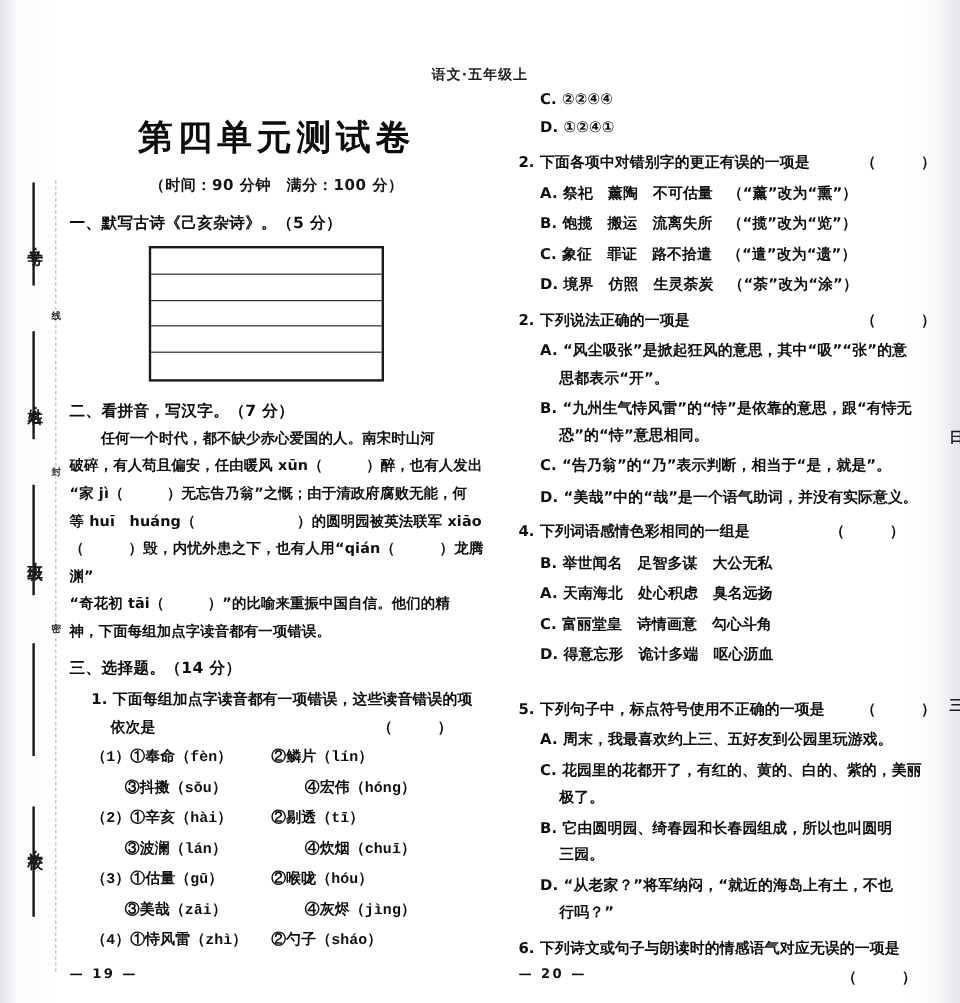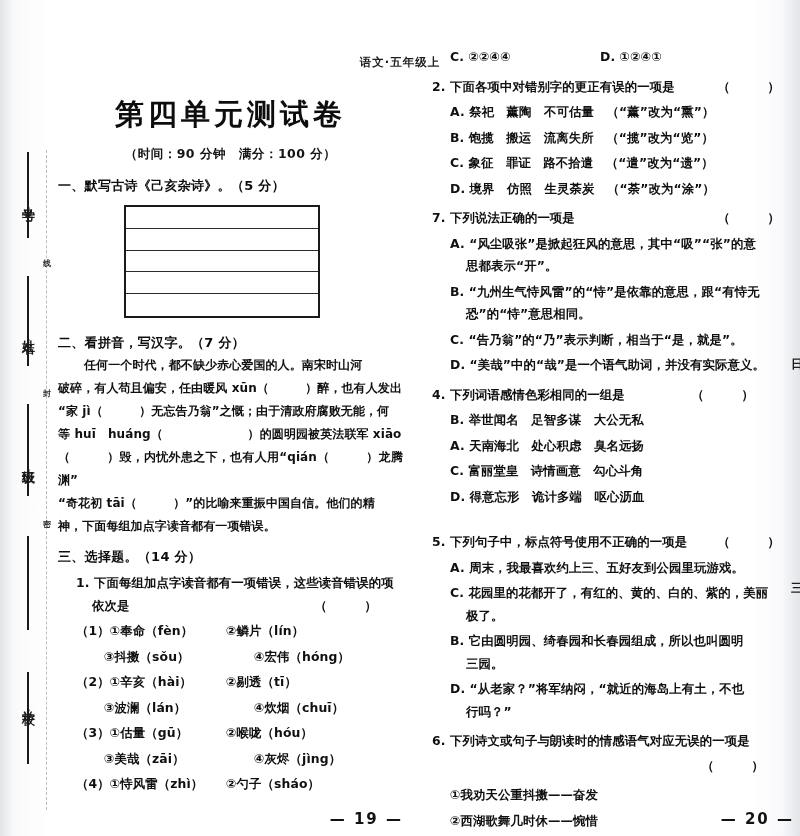--- a/index.html
+++ b/index.html
@@ -109,34 +109,35 @@
     letter-spacing:.1px;
   }
   .q{margin-top:6px;padding-left:16px;text-indent:-16px;}
   .opt{padding-left:18px;margin-top:3px;}
   .rightparen{text-align:right;padding-right:30px;margin-top:2px;}
 
   .two-col-opts{
     display:flex;
     padding-left:18px;
     margin-top:3px;
+    font-family:Liberation Mono, monospace;
   }
   .two-col-opts .c1{width:150px;flex:none;}
   .two-col-opts .c2{flex:1;}
 
   .cd-row{
     display:flex;padding-left:18px;margin-top:2px;
   }
   .cd-row .c1{width:150px;flex:none;}
 
   
   .folio{
-    position:absolute;bottom:8px;
-    text-align:right;
-    font-size:15px;font-weight:800;letter-spacing:2px;color:#121212;
+    position:absolute;bottom:18px;
+    text-align:left;
+    font-size:11px;font-weight:800;letter-spacing:2px;color:#121212;
   }
   .folio-l{left:58px;width:345px;}
   .folio-r{left:432px;width:362px;}
 
   
   .edge-mark{
     position:absolute;right:0px;
     font-size:12px;font-weight:800;color:#1b1b1b;
     overflow:hidden;width:9px;
     white-space:nowrap;
@@ -244,36 +245,36 @@
 
     <div class="two-col-opts">
       <div class="c1 qline"><span>（4）</span><span>①恃风雷（zhì）</span></div>
       <div class="c2 qline">②勺子（sháo）</div>
     </div>
 
   </div>
 
   <div class="col col-right">
 
-    <div class="cd-row" style="margin-top:46px;">
+    <div class="cd-row" style="margin-top:72px;flex-direction:column;">
       <div class="c1 qline">C. ②②④④</div>
       <div class="c2 qline">D. ①②④①</div>
     </div>
 
     <div class="qline" style="margin-top:7px;position:relative;">
       <span>2. 下面各项中对错别字的更正有误的一项是</span>
       <span style="position:absolute;right:14px;">（　　　）</span>
     </div>
     <div class="qline opt">A. 祭祀　薰陶　不可估量　（“薰”改为“熏”）</div>
     <div class="qline opt">B. 饱揽　搬运　流离失所　（“揽”改为“览”）</div>
     <div class="qline opt">C. 象征　罪证　路不拾遣　（“遣”改为“遗”）</div>
     <div class="qline opt">D. 境界　仿照　生灵荼炭　（“荼”改为“涂”）</div>
 
     <div class="qline" style="margin-top:7px;position:relative;">
-      <span>7. 下列说法正确的一项是</span>
+      <span>2. 下列说法正确的一项是</span>
       <span style="position:absolute;right:14px;">（　　　）</span>
     </div>
     <div class="qline opt">
       <span>A. “风尘吸张”是掀起狂风的意思，其中“吸”“张”的意</span><br>
       <span style="display:inline-block;padding-left:16px;">思都表示“开”。</span>
     </div>
     <div class="qline opt">
       <span>B. “九州生气恃风雷”的“恃”是依靠的意思，跟“有恃无</span><br>
       <span style="display:inline-block;padding-left:16px;">恐”的“恃”意思相同。</span>
     </div>

